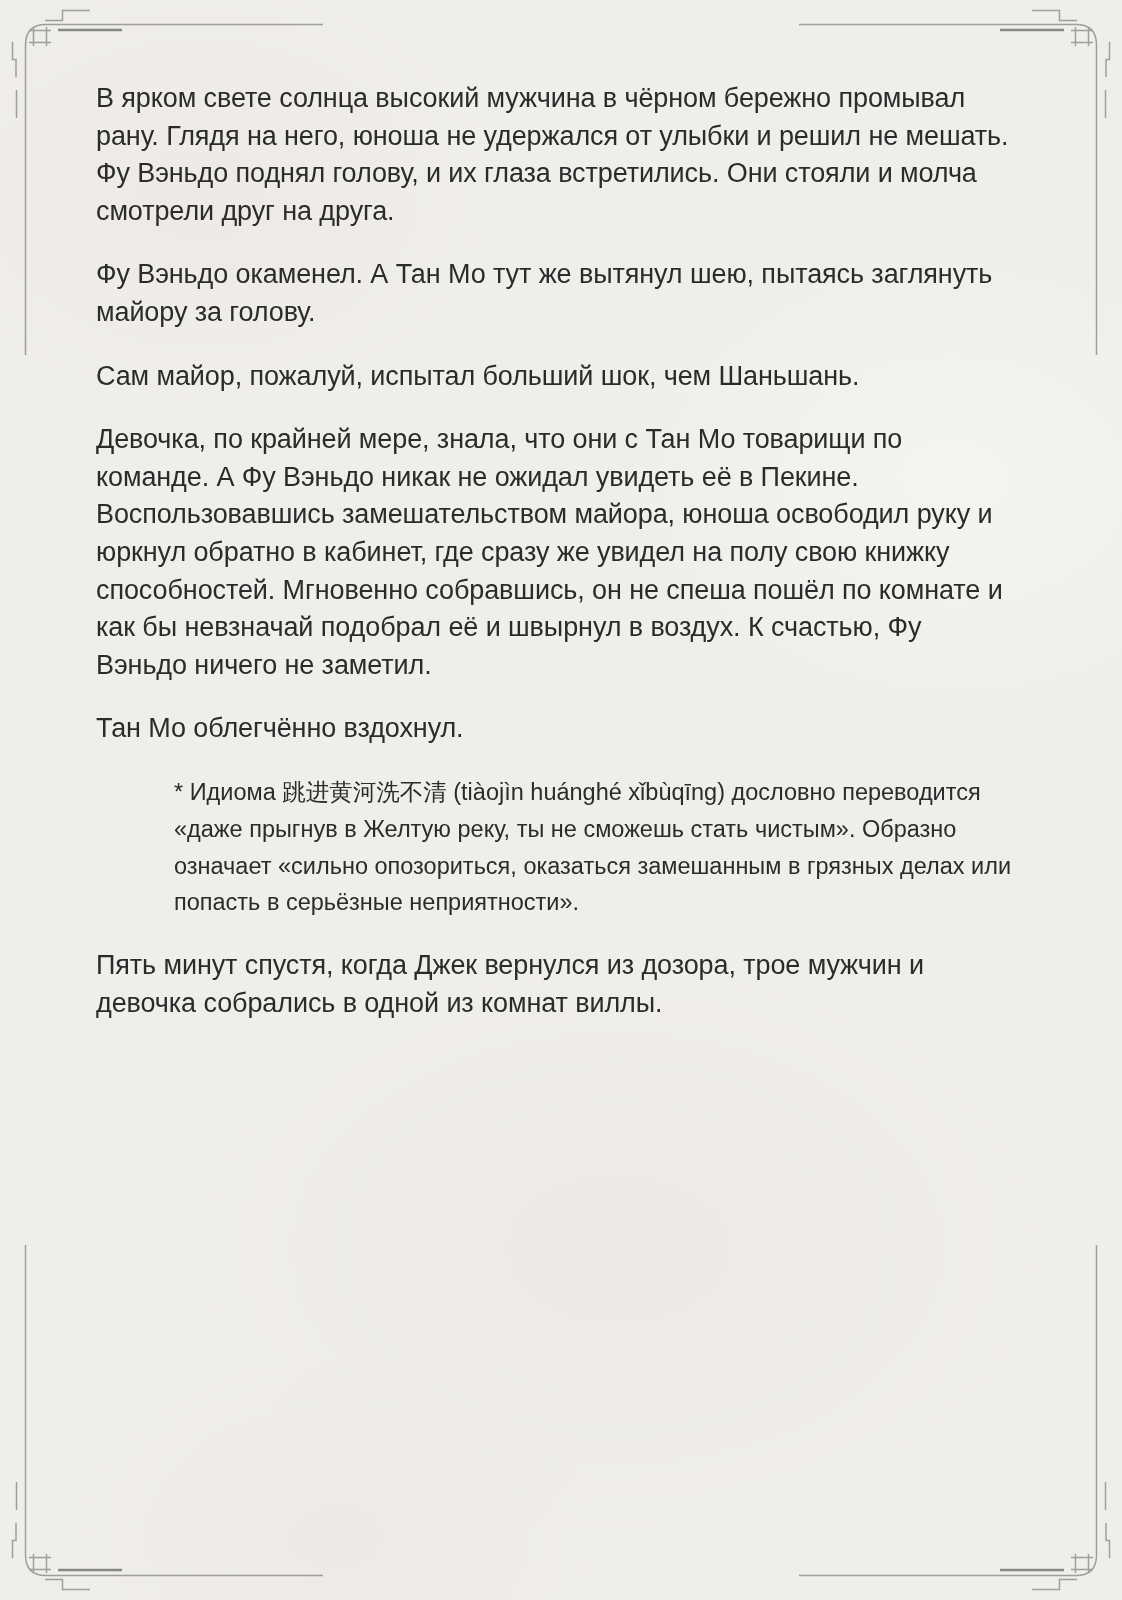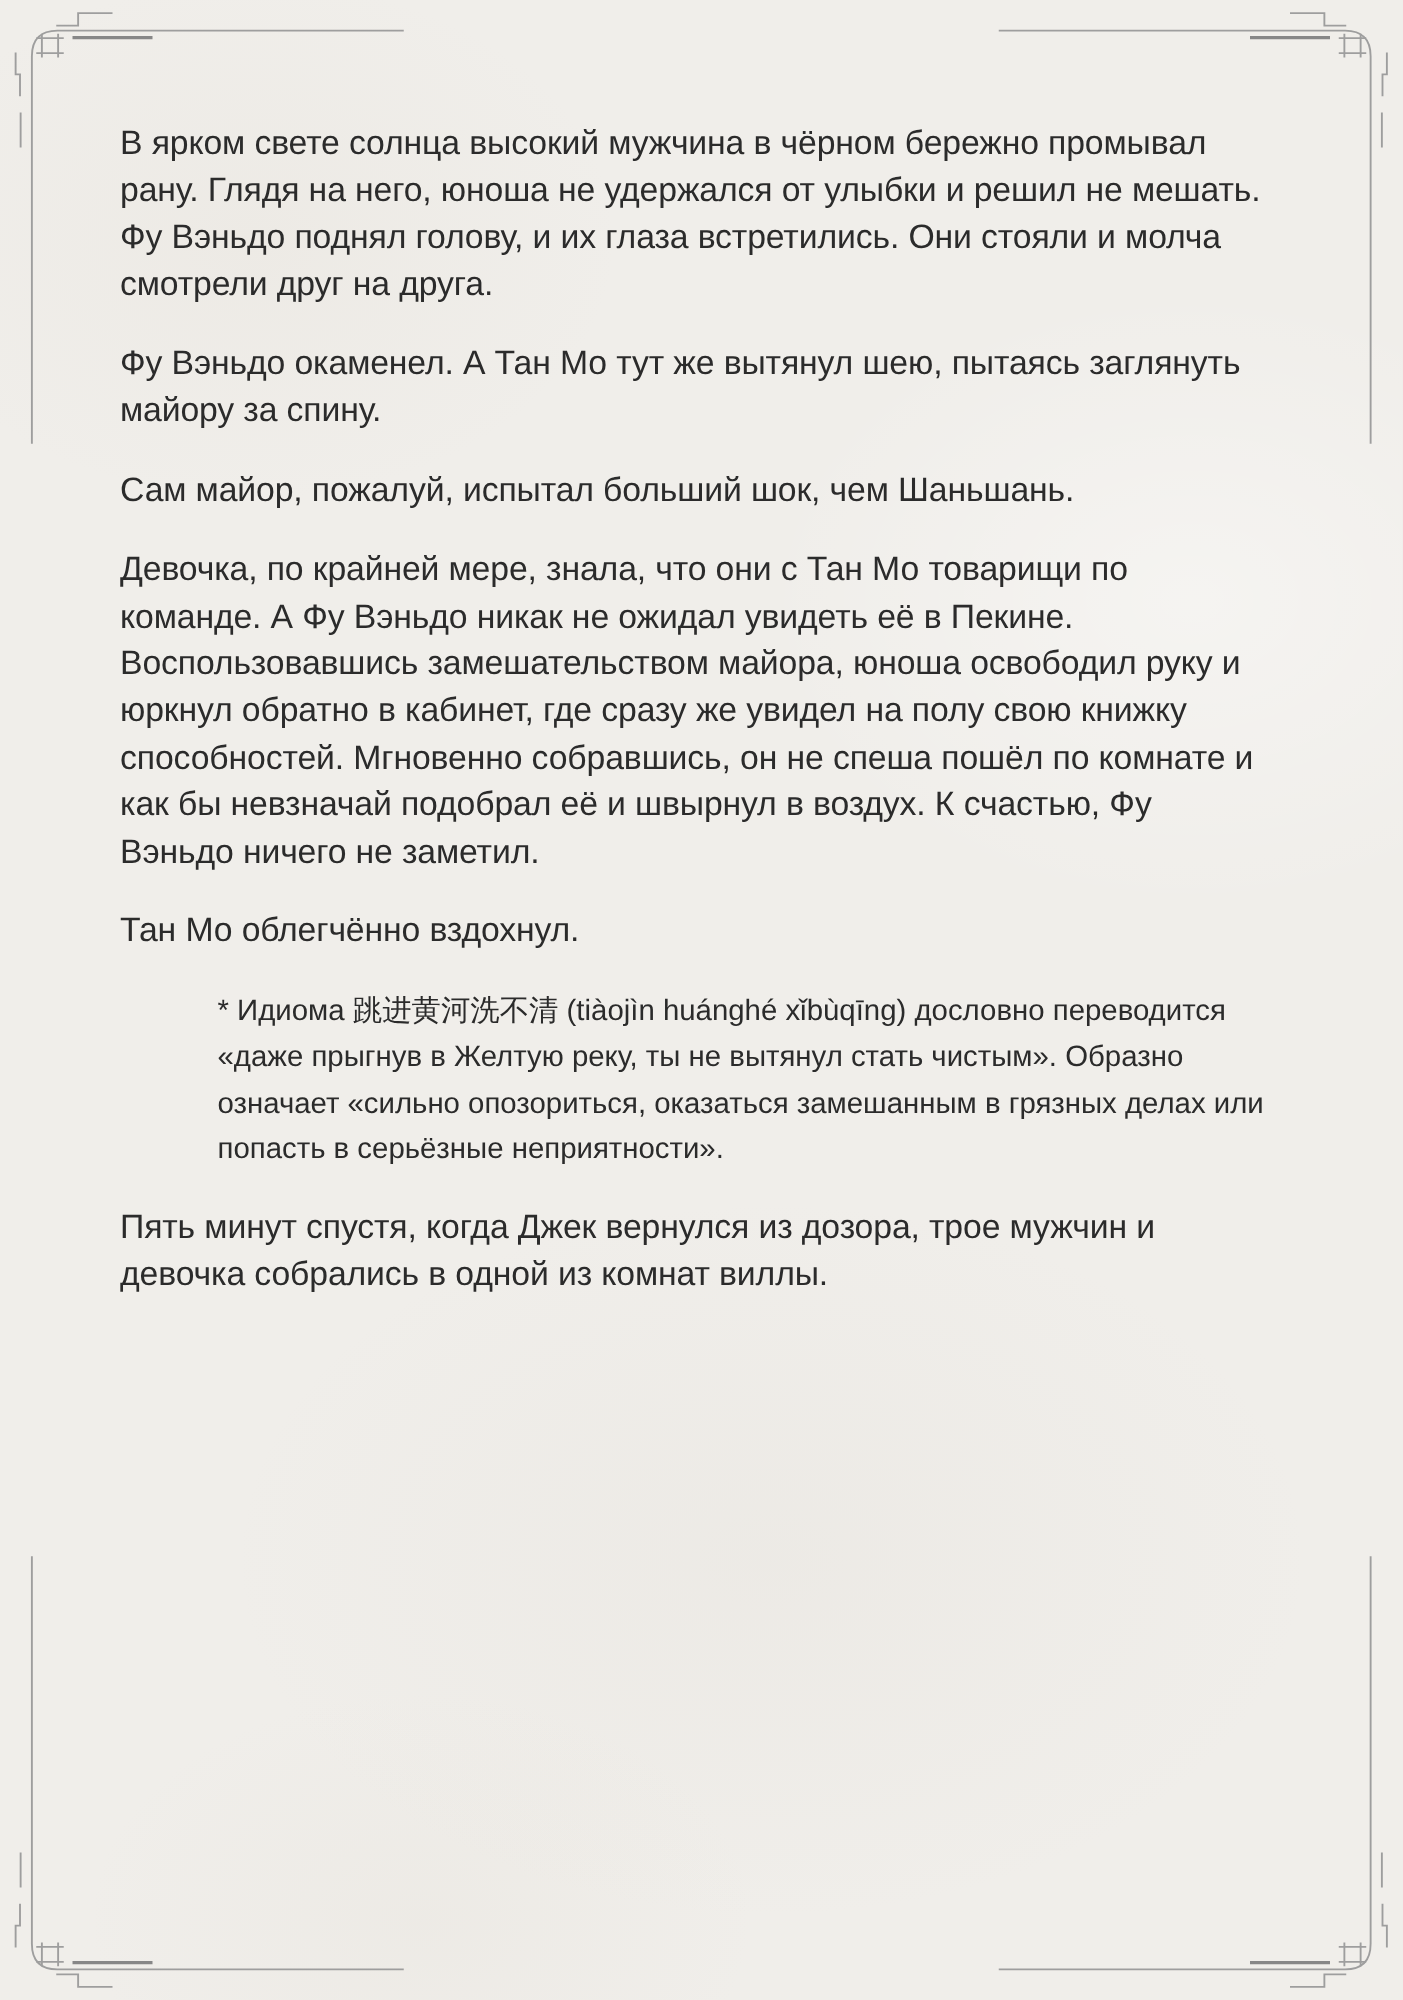--- a/index.html
+++ b/index.html
@@ -31,21 +31,20 @@
     top: 0;
     width: 1122px;
     height: 1600px;
   }
   main.content {
     position: absolute;
     top: 80px;
     left: 96px;
     width: 916px;
     color: #2b2b2b;
-    margin-top: 16px;
   }
   main.content p {
     margin: 0 0 26px 0;
     font-size: 27px;
     line-height: 37.6px;
     white-space: pre-line;
     letter-spacing: -0.1px;
   }
   main.content p.footnote {
     margin: 10px 0 26px 78px;
@@ -84,19 +83,19 @@
   <g transform="translate(0,1600) scale(1,-1)">
     <use href="#corner-flourish"></use>
   </g>
   <g transform="translate(1122,1600) scale(-1,-1)">
     <use href="#corner-flourish"></use>
   </g>
 </svg>
 
 <main class="content">
     <p class="body">В ярком свете солнца высокий мужчина в чёрном бережно промывал рану. Глядя на него, юноша не удержался от улыбки и решил не мешать. Фу Вэньдо поднял голову, и их глаза встретились. Они стояли и молча смотрели друг на друга.</p>
-    <p class="body">Фу Вэньдо окаменел. А Тан Мо тут же вытянул шею, пытаясь заглянуть майору за спину.</p>
+    <p class="body">Фу Вэньдо окаменел. А Тан Мо тут же вытянул шею, пытаясь заглянуть майору за голову.</p>
     <p class="body">Сам майор, пожалуй, испытал больший шок, чем Шаньшань.</p>
     <p class="body">Девочка, по крайней мере, знала, что они с Тан Мо товарищи по команде. А Фу Вэньдо никак не ожидал увидеть её в Пекине. Воспользовавшись замешательством майора, юноша освободил руку и юркнул обратно в кабинет, где сразу же увидел на полу свою книжку способностей. Мгновенно собравшись, он не спеша пошёл по комнате и как бы невзначай подобрал её и швырнул в воздух. К счастью, Фу Вэньдо ничего не заметил.</p>
     <p class="body">Тан Мо облегчённо вздохнул.</p>
-    <p class="footnote">* Идиома 跳进黄河洗不清 (tiàojìn huánghé xǐbùqīng) дословно переводится «даже прыгнув в Желтую реку, ты не вытянул стать чистым». Образно означает «сильно опозориться, оказаться замешанным в грязных делах или попасть в серьёзные неприятности».</p>
+    <p class="footnote">* Идиома 跳进黄河洗不清 (tiàojìn huánghé xǐbùqīng) дословно переводится «даже прыгнув в Желтую реку, ты не сможешь стать чистым». Образно означает «сильно опозориться, оказаться замешанным в грязных делах или попасть в серьёзные неприятности».</p>
     <p class="body">Пять минут спустя, когда Джек вернулся из дозора, трое мужчин и девочка собрались в одной из комнат виллы.</p>
   </main>
 
 </body></html>

